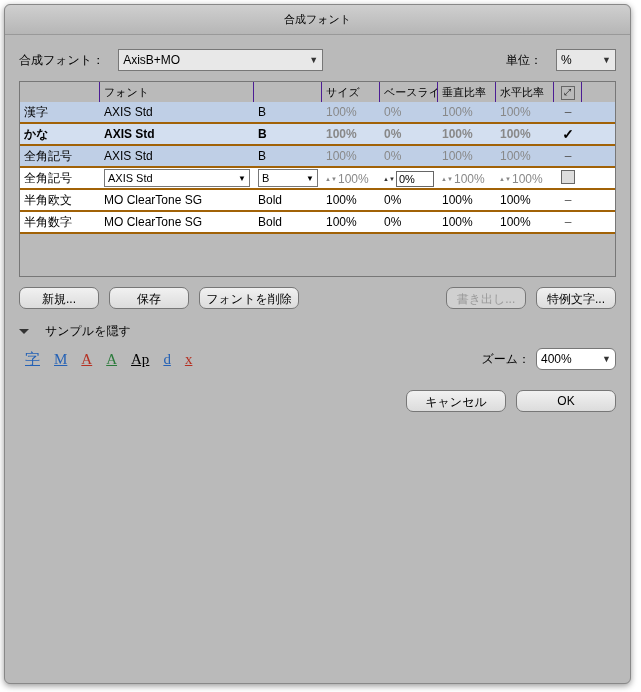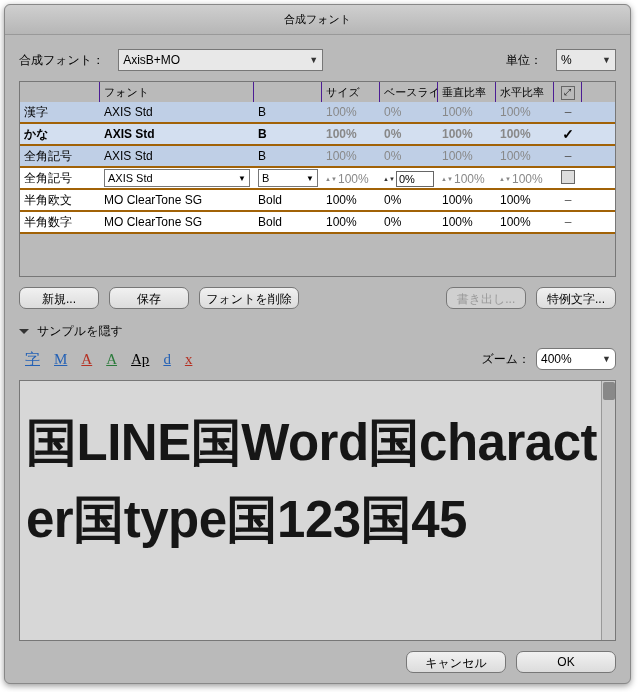--- a/index.html
+++ b/index.html
@@ -37,21 +37,21 @@
 .td.inp input { width: 38px; height: 16px; font-size: 11px; border: 1px solid #666; background: #fff; padding: 0 2px; }
 .td .isel { width: 100%; height: 18px; background: #fff; border: 1px solid #777; display: flex; align-items: center; justify-content: space-between; padding: 0 3px; font-size: 11px; }
 .td .isel .arr { font-size: 8px; }
 .td .chk { width: 14px; height: 14px; border: 1px solid #666; background: #ddd; display: inline-block; }
 .td .dash { color: #555; }
 .td .check { font-size: 14px; color: #000; }
 .btnrow { display: flex; gap: 10px; margin-bottom: 14px; }
 .btn { font-size: 12px; padding: 3px 0; width: 80px; height: 22px; background: linear-gradient(#f1f1f1,#dcdcdc); border: 1px solid #777; border-radius: 7px; text-align: center; cursor: pointer; }
 .btn.w { width: 100px; }
 .btn.dis { color: #999; background: #d0d0d0; cursor: default; }
-.disc { display: flex; align-items: center; gap: 8px; font-size: 12px; margin-bottom: 8px; }
+.disc { display: flex; align-items: center; gap: 16px; font-size: 12px; margin-bottom: 8px; }
 .tri { width: 0; height: 0; border-top: 5px solid #333; border-left: 5px solid transparent; border-right: 5px solid transparent; }
 .icnrow { display: flex; align-items: center; gap: 14px; margin-bottom: 10px; padding-left: 6px; }
 .icn { font-size: 15px; font-family: serif; text-decoration: underline; }
 .icn.blue { color: #2461b5; }
 .icn.red { color: #b53022; }
 .icn.green { color: #2a7a3a; }
 .icn.purple { color: #000000; }
 .zoom { display: flex; align-items: center; gap: 6px; }
 .zoom .sel { width: 80px; height: 22px; background: #fff; border-radius: 6px; }
 .preview { flex: 1; border: 1px solid #777; background: #d7d7d7; position: relative; overflow: hidden; }
@@ -195,25 +195,19 @@
       <div class="spacer"></div>
       <div class="zoom">
         <span class="lbl">ズーム：</span>
         <div class="sel">
           <span>400%</span>
           <span class="arr">▼</span>
         </div>
       </div>
     </div>
 
-    <div class="preview">
-      <div class="preview-inner">国LINE国Word国character国type国123国45</div>
-      <div class="scroll">
-          <div class="thumb"></div>
-        </div>
-    </div>
 
     <div class="footer">
       <div class="btn">キャンセル</div>
       <div class="btn">OK</div>
     </div>
   </div>
 </div>
 
 </body></html>

